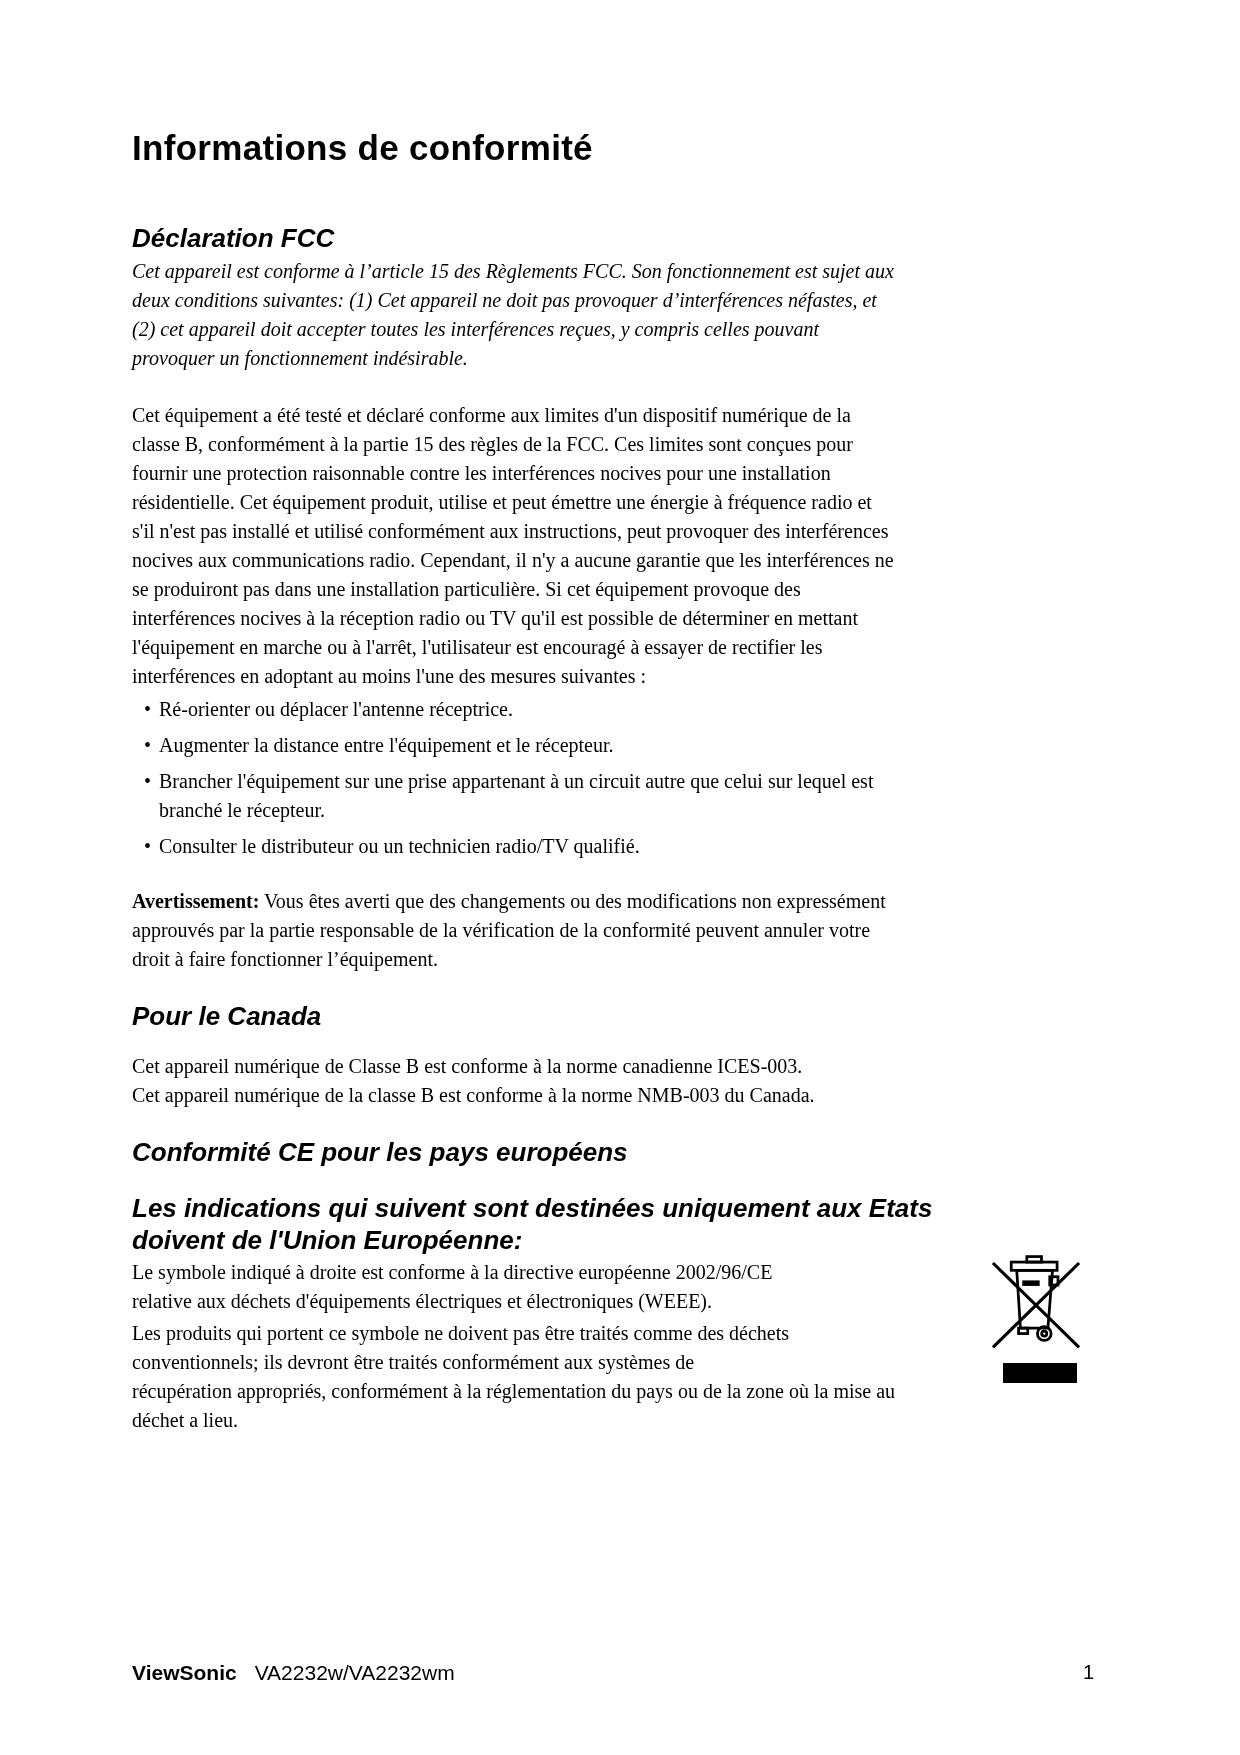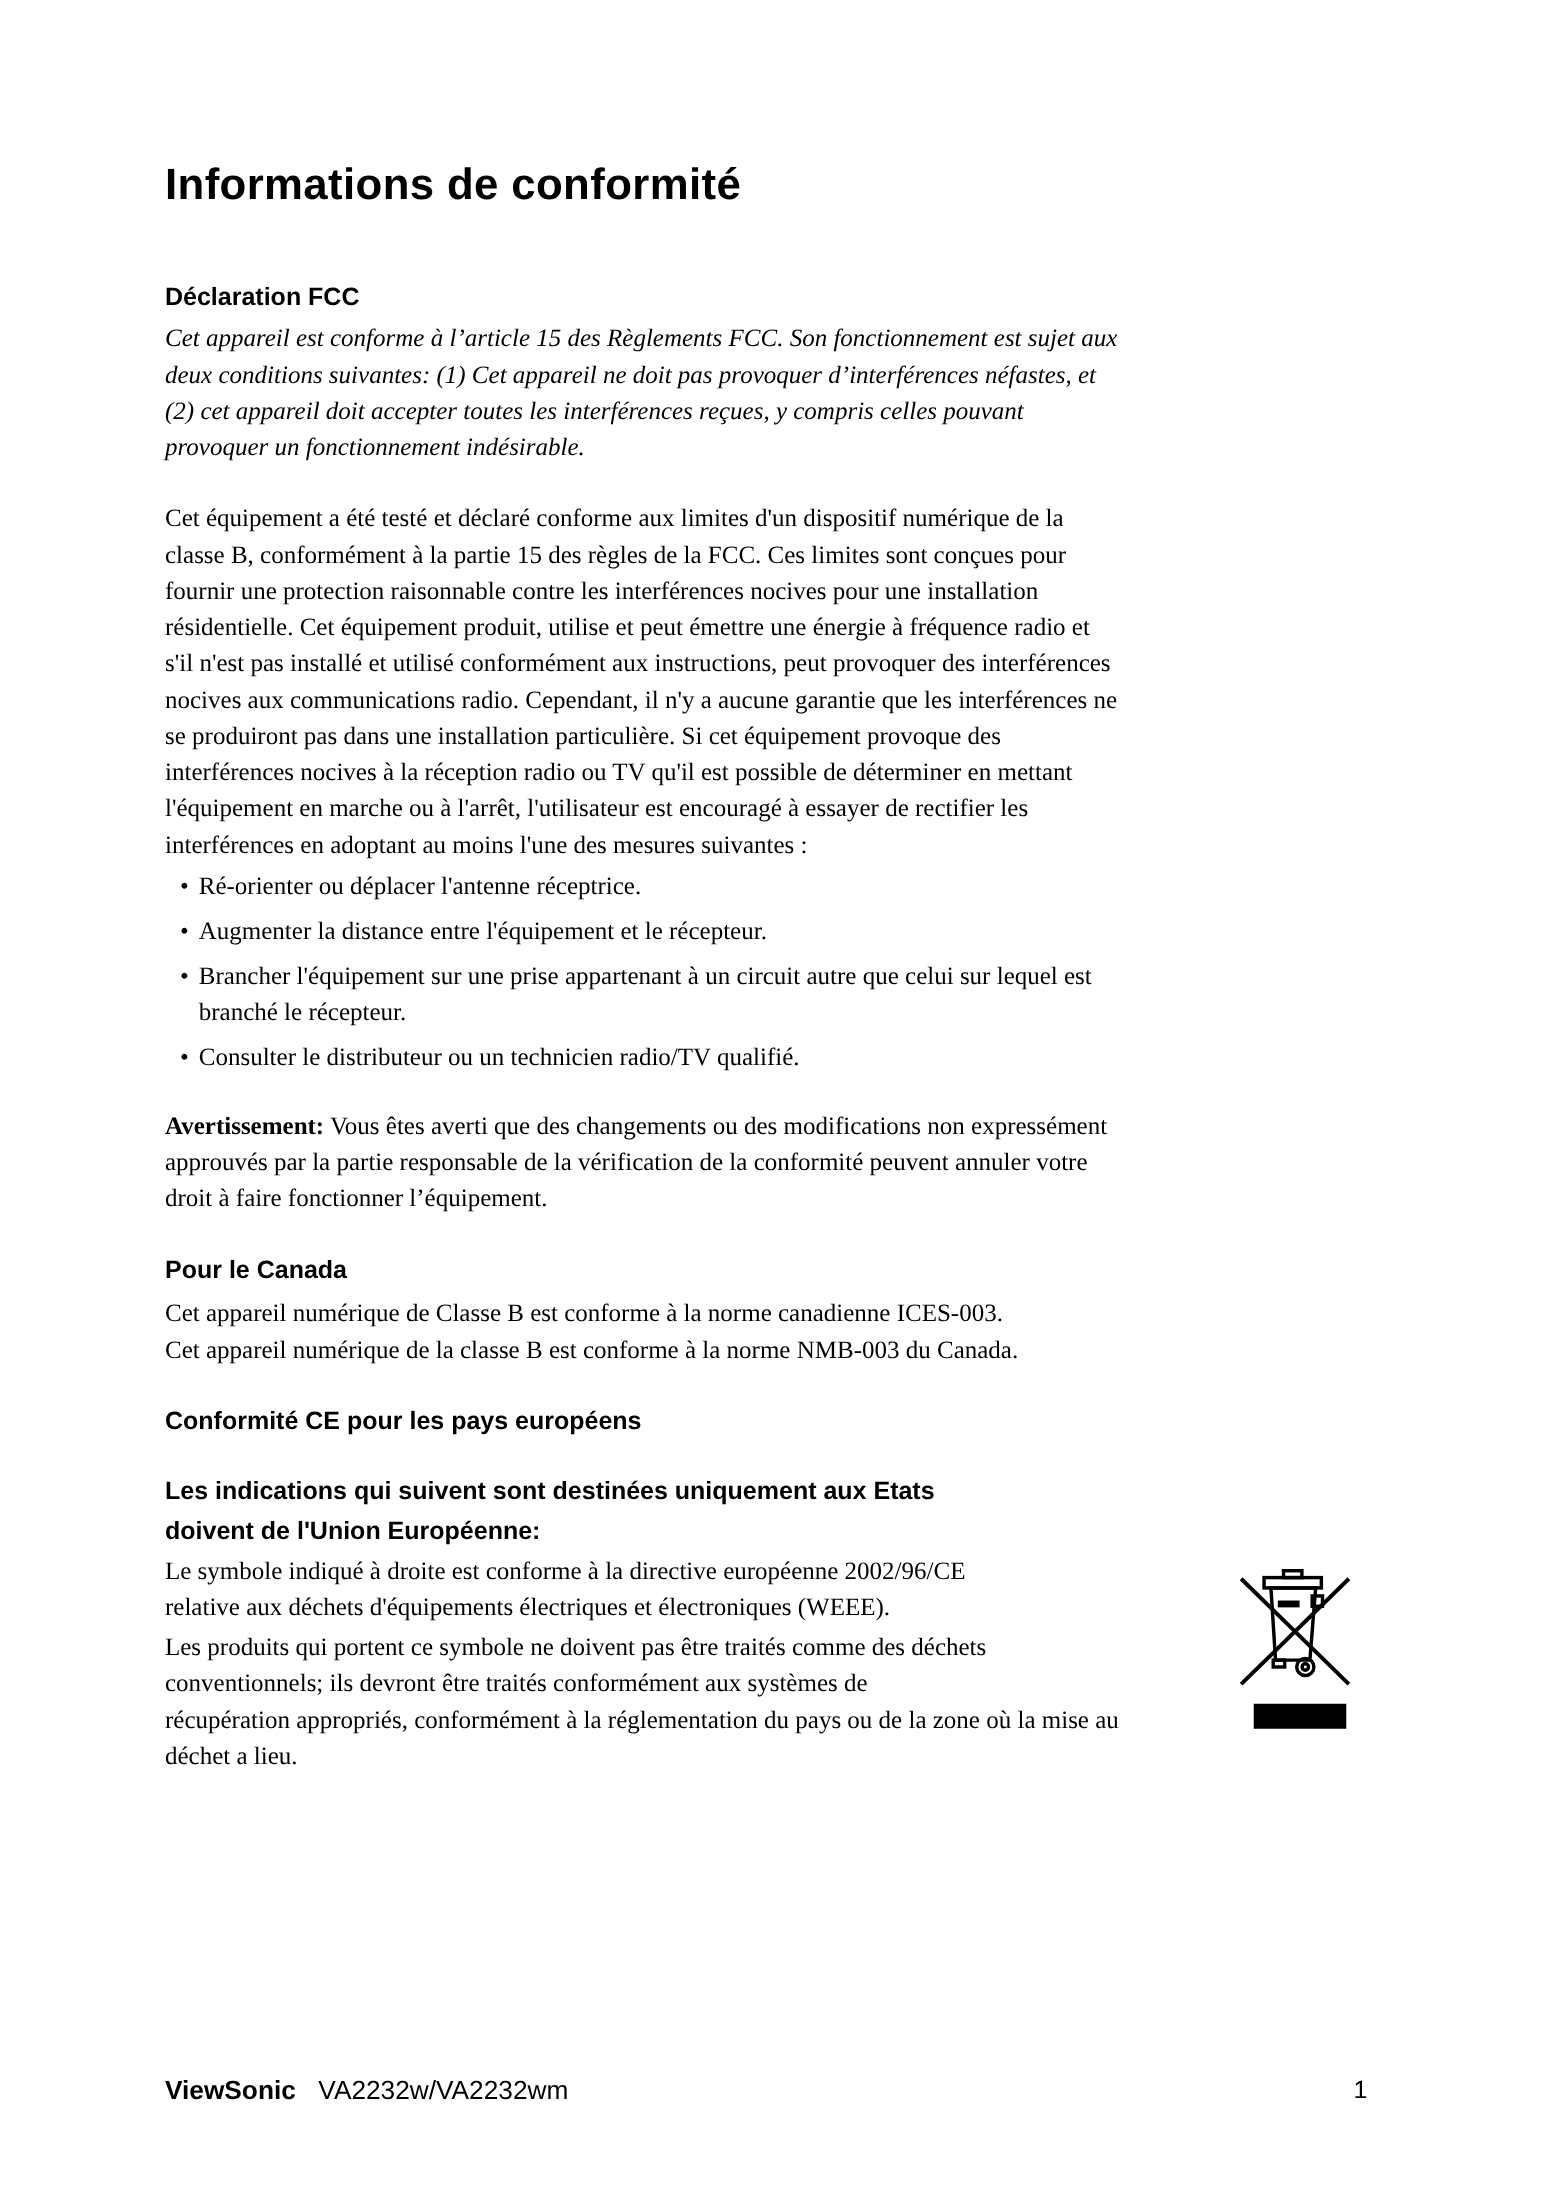--- a/index.html
+++ b/index.html
@@ -23,41 +23,42 @@
   .doc-title {
     font-family: "Liberation Sans", sans-serif;
     font-size: 35px;
     font-weight: 700;
     letter-spacing: 0.3px;
     line-height: 40px;
     margin: 0;
   }
   h2 {
     font-family: "Liberation Sans", sans-serif;
-    font-size: 20px;
+    font-size: 26px;
     font-weight: 700;
     line-height: 25px;
     margin: 0;
+    font-style: italic;
   }
   p { margin: 0; line-height: 29px; white-space: pre-line; }
 
   .h-fcc       { margin-top: 58px; }
   .fcc-para1   { margin-top: 6px; font-style: italic; }
   .fcc-para2   { margin-top: 28px; }
 
   .bullets     { margin-top: 4px; }
   .bullet-row  { display: flex; margin-bottom: 7px; line-height: 29px; }
   .bullet-marker { flex: none; margin-left: 12px; width: 15px; }
   .bullet-text { white-space: pre-line; }
 
   .warning     { margin-top: 26px; }
   .warning-label { font-weight: 700; font-family: Liberation Serif, serif; }
 
   .h-canada    { margin-top: 30px; }
-  .canada-text { margin-top: 8px; }
+  .canada-text { margin-top: 23px; }
 
   .h-ce        { margin-top: 30px; }
   .ce-row      { margin-top: 13px; display: flex; align-items: flex-start; padding-left: 26px; }
   .ce-logo     { flex: none; width: 82px; height: 58px; }
   .ce-text     { margin-left: 24px; margin-top: -5px; }
 
   .h-weee      { margin-top: 27px; line-height: 32px; white-space: pre-line; }
   .weee-para1  { margin-top: 2px; }
   .weee-para2  { margin-top: 3px; }
 

